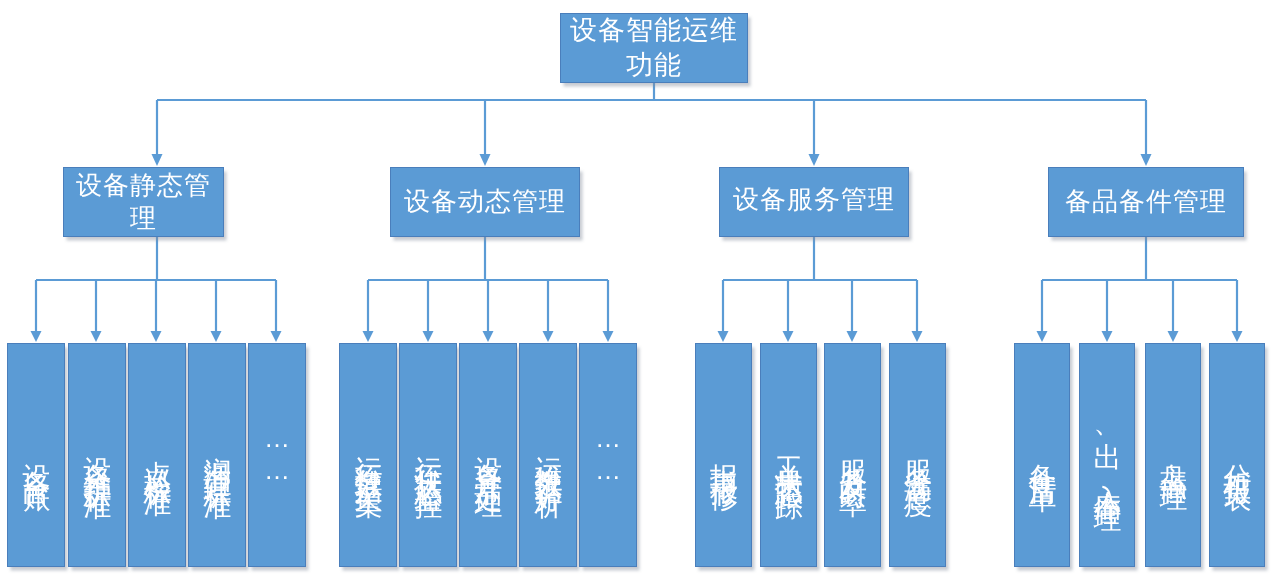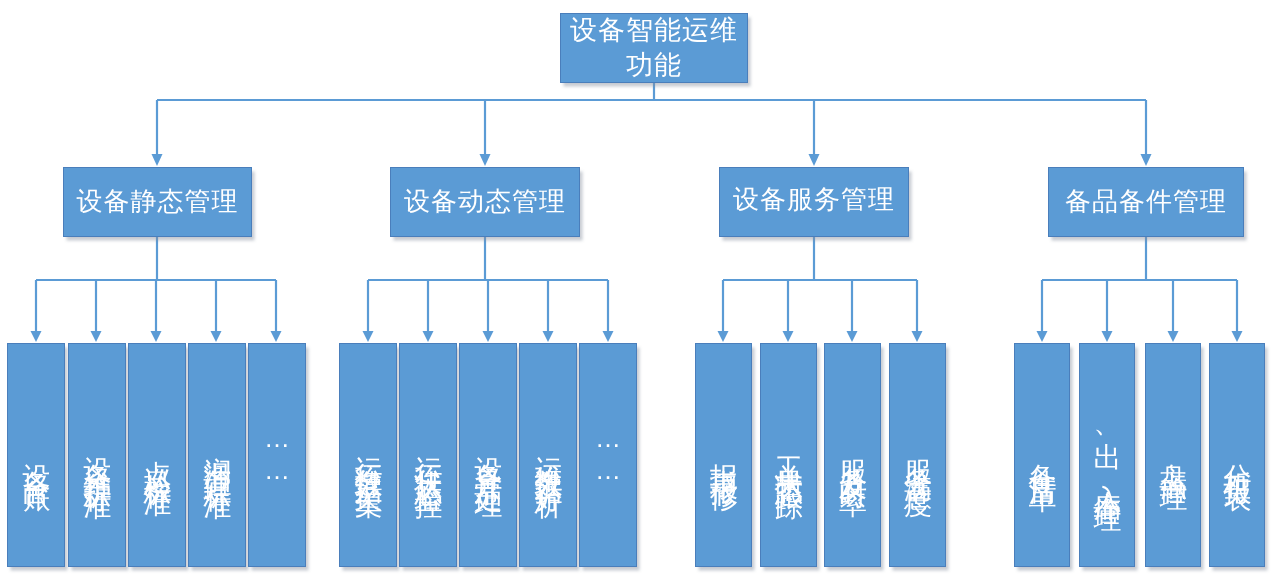--- a/index.html
+++ b/index.html
@@ -124,21 +124,21 @@
     <polygon class="ahead" points="1036.5,331 1047.5,331 1042,342"></polygon>
     <polygon class="ahead" points="1101.5,331 1112.5,331 1107,342"></polygon>
     <polygon class="ahead" points="1167.5,331 1178.5,331 1173,342"></polygon>
     <polygon class="ahead" points="1231.5,331 1242.5,331 1237,342"></polygon>
   </svg>
 
   <div class="node node-h node-root" style="left:560px;top:13px;width:188px;height:70px;">
     <span class="label">设备智能运维功能</span>
   </div>
 
-  <div class="node node-h" style="left:63px;top:167px;width:189px;height:70px;">
+  <div class="node node-h" style="left:63px;top:167px;width:161px;height:70px;">
     <span class="label">设备静态管理</span>
   </div>
   <div class="node node-h" style="left:390px;top:167px;width:190px;height:70px;">
     <span class="label">设备动态管理</span>
   </div>
   <div class="node node-h" style="left:719px;top:167px;width:190px;height:70px;font-family:Liberation Mono, monospace;">
     <span class="label">设备服务管理</span>
   </div>
   <div class="node node-h" style="left:1048px;top:167px;width:196px;height:70px;">
     <span class="label">备品备件管理</span>

